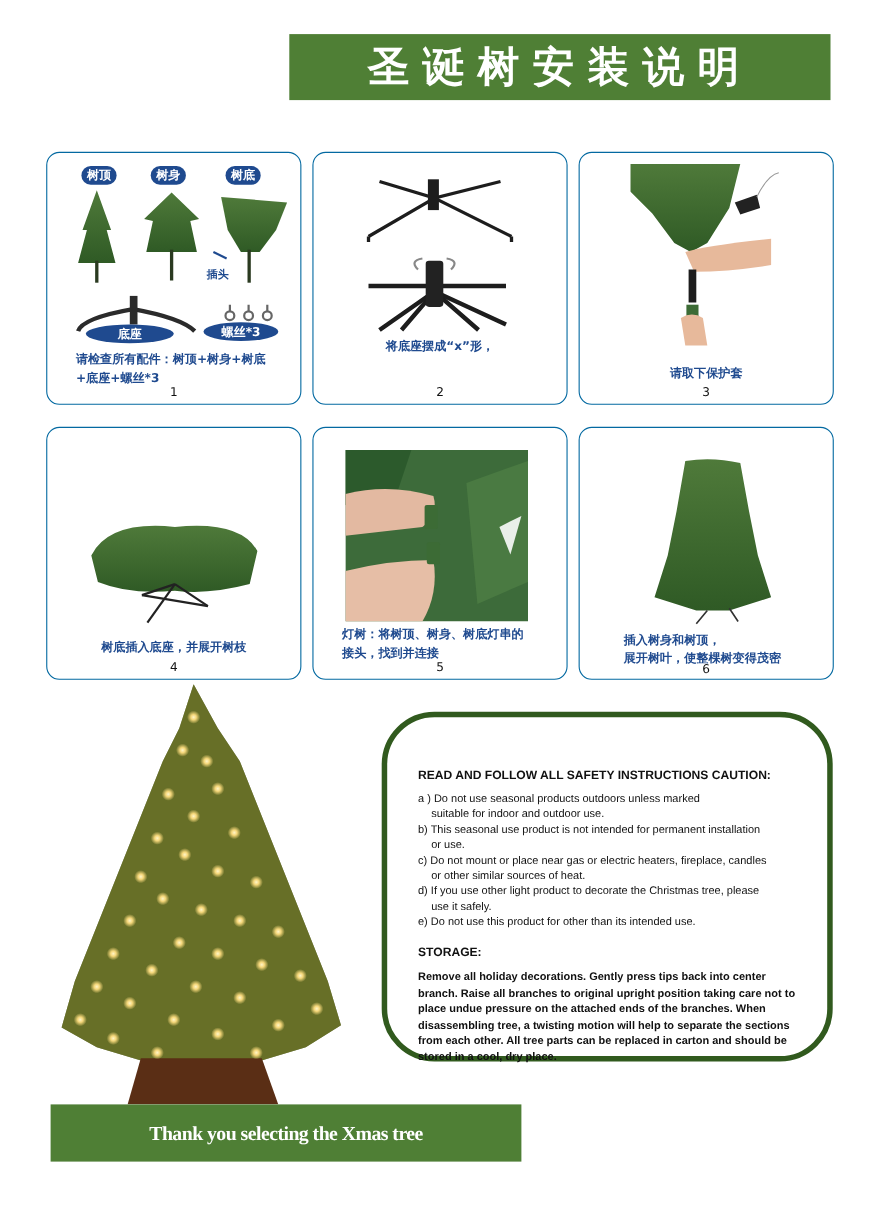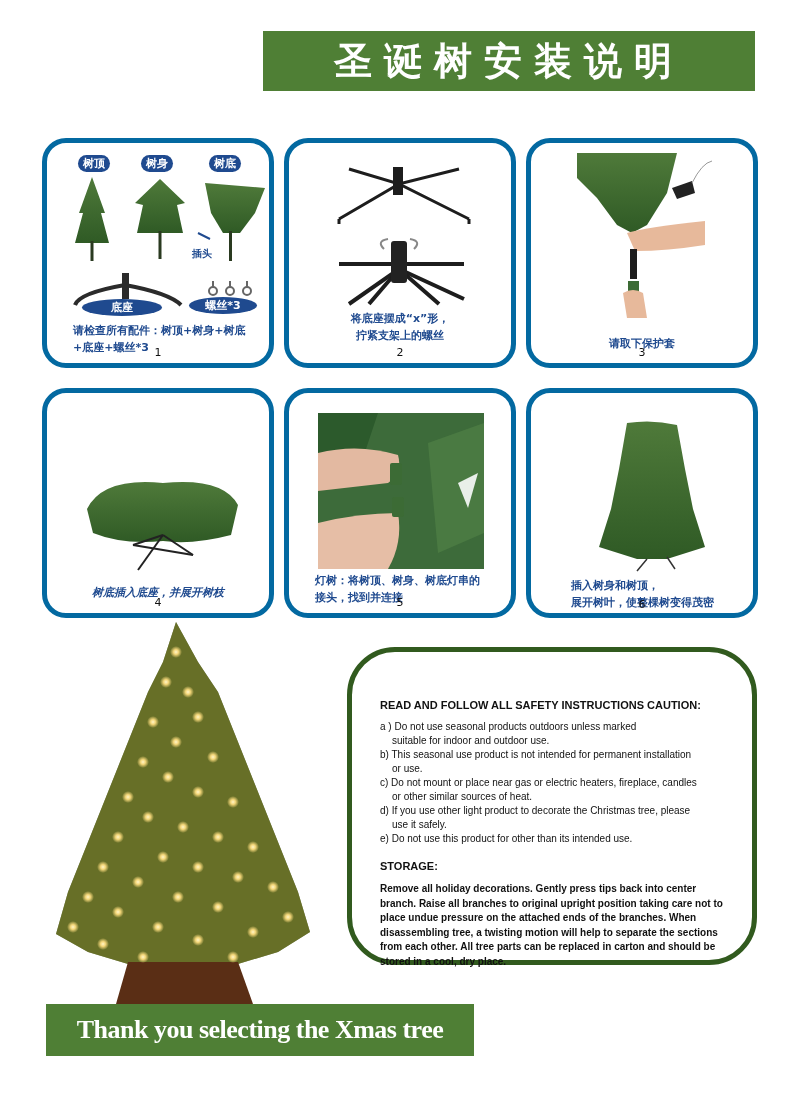--- a/index.html
+++ b/index.html
@@ -8,21 +8,21 @@
 
   .title-banner {
     position: absolute; left: 263px; top: 31px; width: 492px; height: 60px;
     background: #4f7f35; color: #fff;
     display: flex; align-items: center; justify-content: center;
     font-size: 38px; font-weight: bold; letter-spacing: 12px;
   }
 
   .step {
     position: absolute; width: 232px; height: 230px;
-    border: 5px solid #0369a1; border-radius: 24px; background: #fff;
+    border: 1px solid #0369a1; border-radius: 12px; background: #fff;
     overflow: hidden;
   }
   .step .caption {
     position: absolute; left: 6px; right: 6px; text-align: center;
     color: #1f4a8f; font-weight: bold; font-size: 11px; line-height: 17px;
   }
   .step .num {
     position: absolute; left: 0; right: 0; text-align: center;
     font-size: 11px; color: #111; bottom: 4px;
   }
@@ -38,21 +38,21 @@
   }
   .safety h3 { font-size: 11px; font-weight: bold; margin-bottom: 9px; margin-top: 29px; }
   .safety .item { font-size: 10px; line-height: 14px; }
   .safety .item .cont { padding-left: 12px; display: block; }
   .safety h3.st { margin-top: 14px; margin-bottom: 10px; }
   .safety .storage { font-size: 10px; line-height: 14.5px; width: 350px; font-weight: bold; }
 
   .thanks {
     position: absolute; left: 46px; top: 1004px; width: 428px; height: 52px;
     background: #4f7f35; color: #fff;
-    font-family: "Liberation Serif", serif; font-weight: bold; font-size: 26px;
+    font-family: "Liberation Serif", serif; font-weight: bold; font-size: 18px;
     display: flex; align-items: center; justify-content: center;
     letter-spacing: -0.5px;
   }
 </style>
 </head>
 <body>
 
 <div class="title-banner">
   <span>圣诞树安装说明</span>
 </div>
@@ -117,21 +117,20 @@
     <g stroke="#1d1d1d" stroke-width="4" fill="none">
       <path d="M10 105 L135 105"></path>
       <path d="M40 145 L70 110 L110 145"></path>
       <path d="M20 145 L70 110 L135 140"></path>
     </g>
     <rect x="62" y="82" width="16" height="42" rx="3" fill="#222"></rect>
     <path d="M55 90 q-8 -8 4 -10 M85 90 q8 -8 -4 -10" stroke="#888" stroke-width="2" fill="none"></path>
   </svg>
   <div class="caption" style="top:167px;">
     <div>将底座摆成“x”形，</div>
-    <div>拧紧支架上的螺丝</div>
   </div>
   <div class="num">2</div>
 </div>
 
 <div class="step" style="left:526px; top:138px;">
   <svg style="position:absolute;left:46px;top:10px;" width="140" height="170" viewBox="0 0 140 170">
     <path d="M0 0 L100 0 L90 40 L70 72 L55 80 L40 72 L20 45 L0 25 Z" fill="url(#pine)"></path>
     <path d="M95 35 L115 28 L118 40 L100 46 Z" fill="#222"></path>
     <path d="M115 30 Q125 10 135 8" stroke="#999" fill="none"></path>
     <path d="M50 80 Q70 74 128 68 L128 92 Q90 98 58 98 Z" fill="#e7b99b"></path>
@@ -148,21 +147,21 @@
 <div class="step" style="left:42px; top:388px;">
   <svg style="position:absolute;left:36px;top:82px;" width="160" height="100" viewBox="0 0 160 100">
     <path d="M4 34 Q20 2 80 8 Q140 2 155 30 L148 60 Q110 70 80 66 Q40 70 10 58 Z" fill="url(#pine)"></path>
     <g stroke="#222" stroke-width="2" fill="none">
       <path d="M80 60 L55 95"></path>
         <path d="M80 60 L110 80"></path>
         <path d="M80 60 L50 70"></path>
         <path d="M50 70 L110 80"></path>
     </g>
   </svg>
-  <div class="caption" style="top:191px;font-style:italic;">
+  <div class="caption" style="top:191px;">
     <div>树底插入底座，并展开树枝</div>
   </div>
   <div class="num">4</div>
 </div>
 
 <div class="step" style="left:284px; top:388px;">
   <svg style="position:absolute;left:29px;top:20px;" width="166" height="156" viewBox="0 0 166 156">
     <rect width="166" height="156" fill="#3d6b3a"></rect>
     <path d="M0 0 L60 0 L40 60 L0 50 Z" fill="#2c5a2c"></path>
     <path d="M110 30 L166 10 L166 120 L120 140 Z" fill="#4a7a42"></path>

